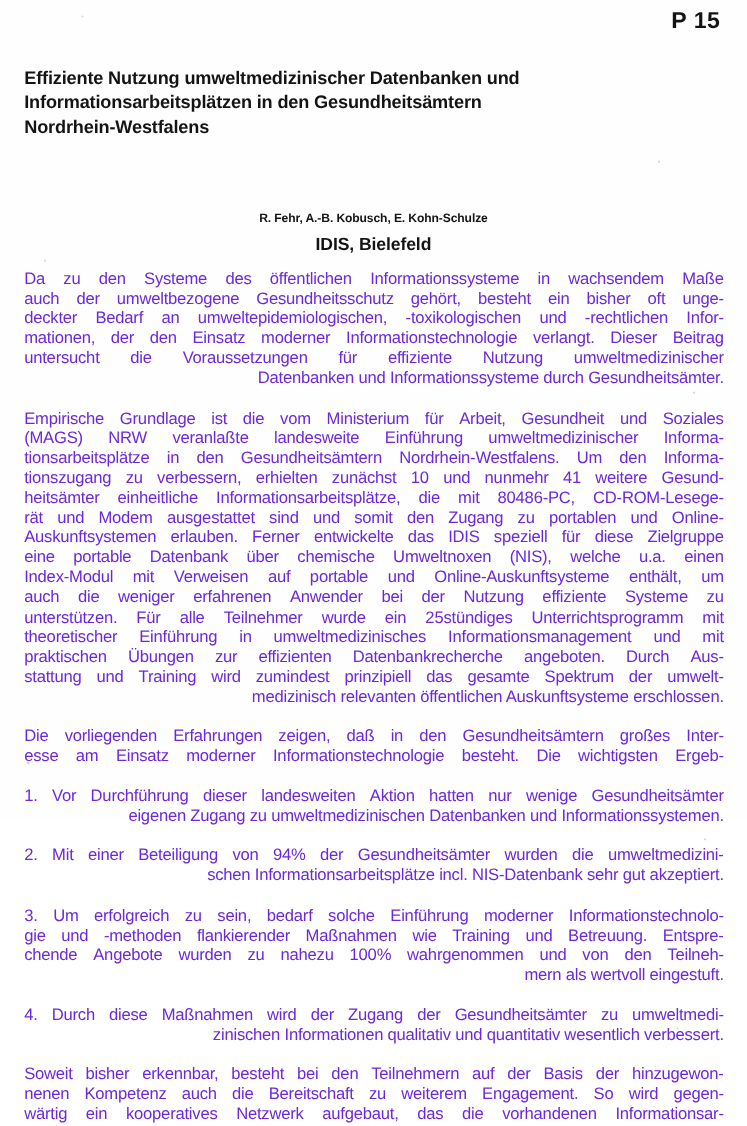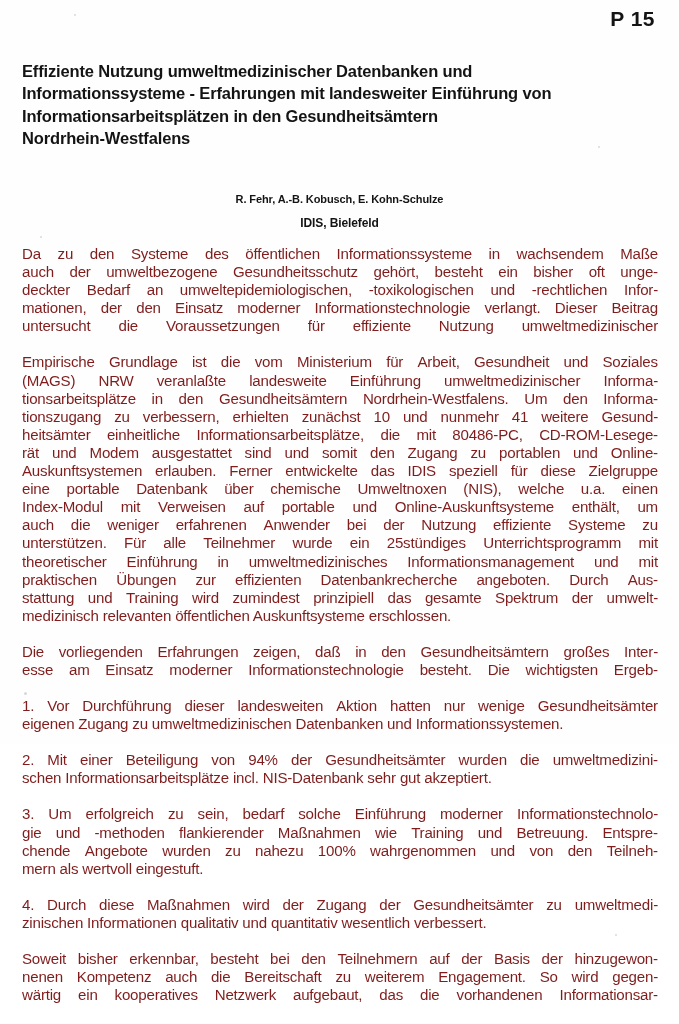--- a/index.html
+++ b/index.html
@@ -60,39 +60,40 @@
     width: 635px;
     text-align: center;
   }
   .authors {
     font-size: 11px;
     font-weight: bold;
     line-height: 24px;
     letter-spacing: -0.1px;
   }
   .affiliation {
-    font-size: 12px;
+    font-size: 16px;
     font-weight: bold;
     line-height: 24px;
     letter-spacing: -0.1px;
   }
 
   
   .body-block {
     position: absolute;
     top: 245px;
     left: 22px;
     width: 636px;
   }
   .para {
     font-size: 15.1px;
     line-height: 18.1px;
     letter-spacing: -0.2px;
     margin: 0 0 18px 0;
-    color: #7f1d1d;
+    color: #6d28d9;
+    text-align: right;
   }
   .para .ln {
     display: block;
     white-space: nowrap;
   }
   
   .para .ln.j {
     display: flex;
     justify-content: space-between;
   }
@@ -113,21 +114,20 @@
 </style>
 </head>
 <body>
 
 <div class="page">
 
   <div class="page-number">P 15</div>
 
   <div class="title-block">
     <div class="title-line">Effiziente Nutzung umweltmedizinischer Datenbanken und</div>
-    <div class="title-line">Informationssysteme - Erfahrungen mit landesweiter Einführung von</div>
     <div class="title-line">Informationsarbeitsplätzen in den Gesundheitsämtern</div>
     <div class="title-line">Nordrhein-Westfalens</div>
   </div>
 
   <div class="authors-block">
     <div class="authors">R. Fehr, A.-B. Kobusch, E. Kohn-Schulze</div>
     <div class="affiliation">IDIS, Bielefeld</div>
   </div>
 
   <div class="body-block">
@@ -179,20 +179,21 @@
         </span>
         <span class="ln j">
           <span>untersucht</span>
           <span>die</span>
           <span>Voraussetzungen</span>
           <span>für</span>
           <span>effiziente</span>
           <span>Nutzung</span>
           <span>umweltmedizinischer</span>
         </span>
+        <span class="ln last">Datenbanken und Informationssysteme durch Gesundheitsämter.</span>
       </p>
     <p class="para">
         <span class="ln j">
           <span>Empirische</span>
           <span>Grundlage</span>
           <span>ist</span>
           <span>die</span>
           <span>vom</span>
           <span>Ministerium</span>
           <span>für</span>

